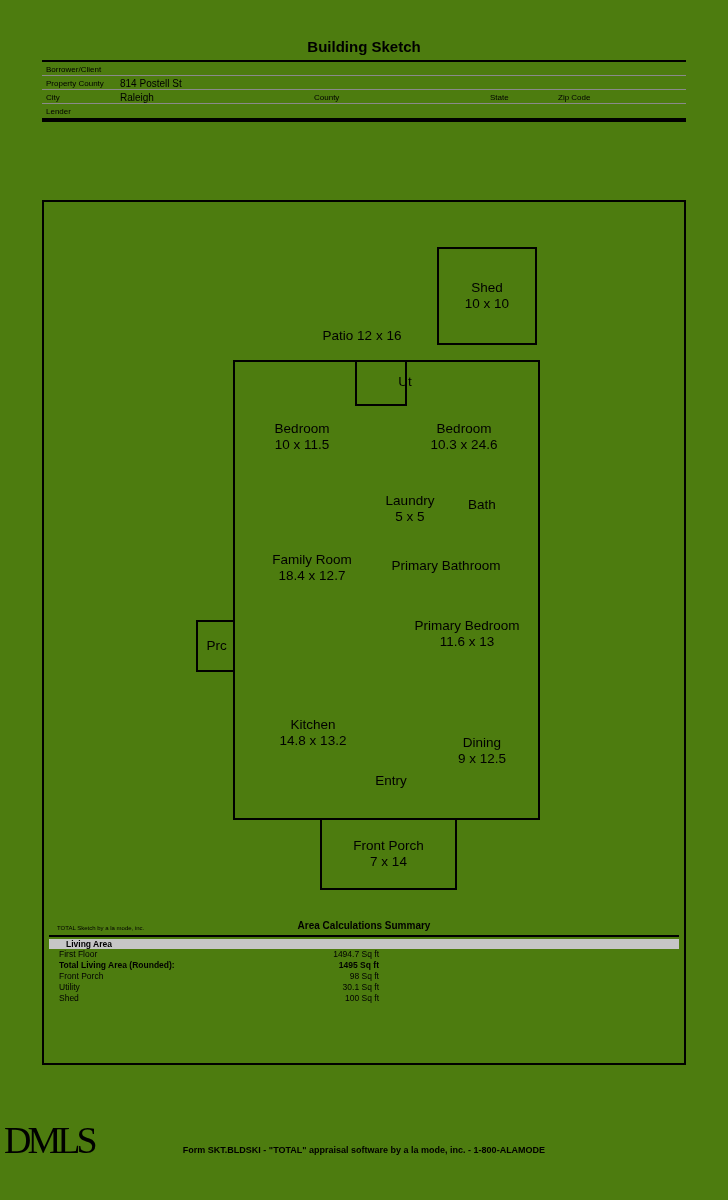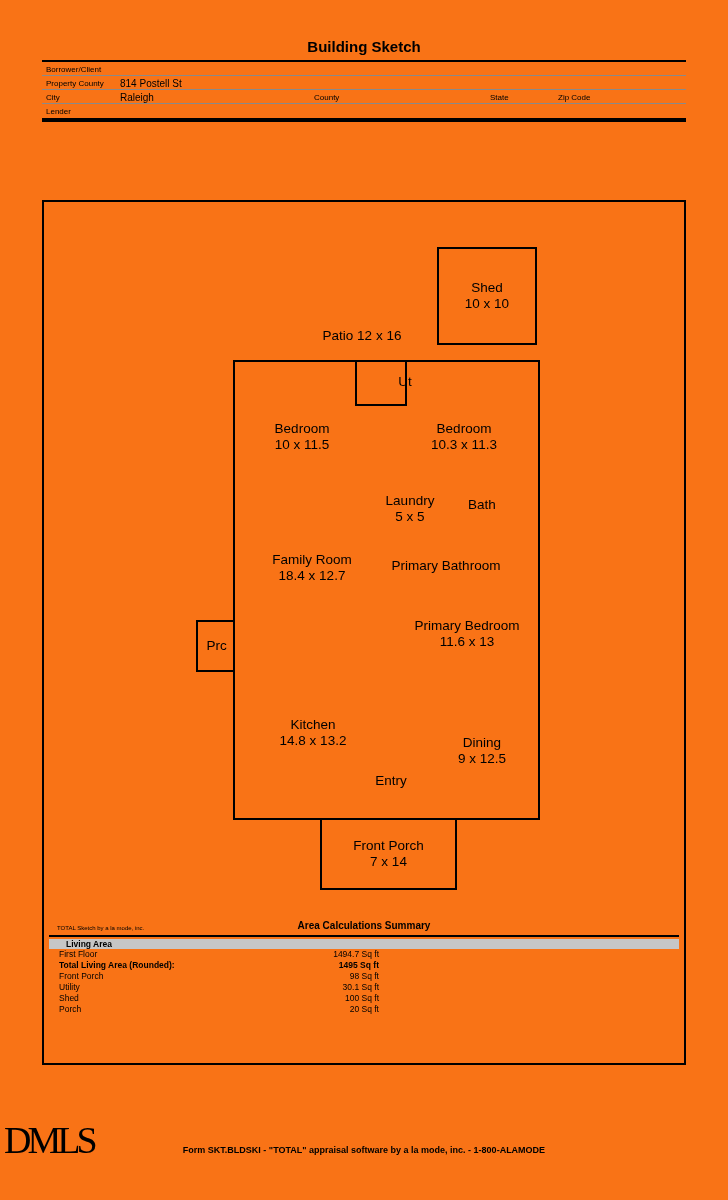--- a/index.html
+++ b/index.html
@@ -1,18 +1,18 @@
 <!DOCTYPE html>
 <html><head>
 <meta charset="utf-8">
 <style>
   * { margin:0; padding:0; box-sizing:border-box; }
   html,body { background:#fff; }
   .page {
-    position:relative; width:728px; height:1200px; background:#f97316;
+    position:relative; width:728px; height:1200px; background:#4d7c0f;
     font-family:"Liberation Sans", sans-serif; color:#000; overflow:hidden;
   }
   .doc-title {
     position:absolute; top:38px; left:0; width:100%;
     text-align:center; font-size:15px; font-weight:bold;
   }
   
   .info-table {
     position:absolute; left:42px; top:60px; width:644px;
     border-top:2px solid #000; border-bottom:4px solid #000000;
@@ -116,21 +116,21 @@
         <div>7 x 14</div>
       </div>
     </div>
 
     <div class="room" style="left:258px; top:235px;">
       <div>Bedroom</div>
       <div>10 x 11.5</div>
     </div>
     <div class="room" style="left:420px; top:235px;">
       <div>Bedroom</div>
-      <div>10.3 x 11.3</div>
+      <div>10.3 x 24.6</div>
     </div>
     <div class="room" style="left:366px; top:307px;">
       <div>Laundry</div>
       <div>5 x 5</div>
     </div>
     <div class="room" style="left:438px; top:303px;">
       <div>Bath</div>
     </div>
     <div class="room" style="left:268px; top:366px;">
       <div>Family Room</div>
@@ -175,24 +175,20 @@
         <span class="sum-value">98 Sq ft</span>
       </div>
       <div class="sum-row">
         <span class="sum-label">Utility</span>
         <span class="sum-value">30.1 Sq ft</span>
       </div>
       <div class="sum-row">
         <span class="sum-label">Shed</span>
         <span class="sum-value">100 Sq ft</span>
       </div>
-      <div class="sum-row">
-        <span class="sum-label">Porch</span>
-        <span class="sum-value">20 Sq ft</span>
-      </div>
     </div>
 
   </div>
 
   <div class="dmls-logo">DMLS</div>
   <div class="footer-text">Form SKT.BLDSKI - "TOTAL" appraisal software by a la mode, inc. - 1-800-ALAMODE</div>
 
 </div>
 
 </body></html>

